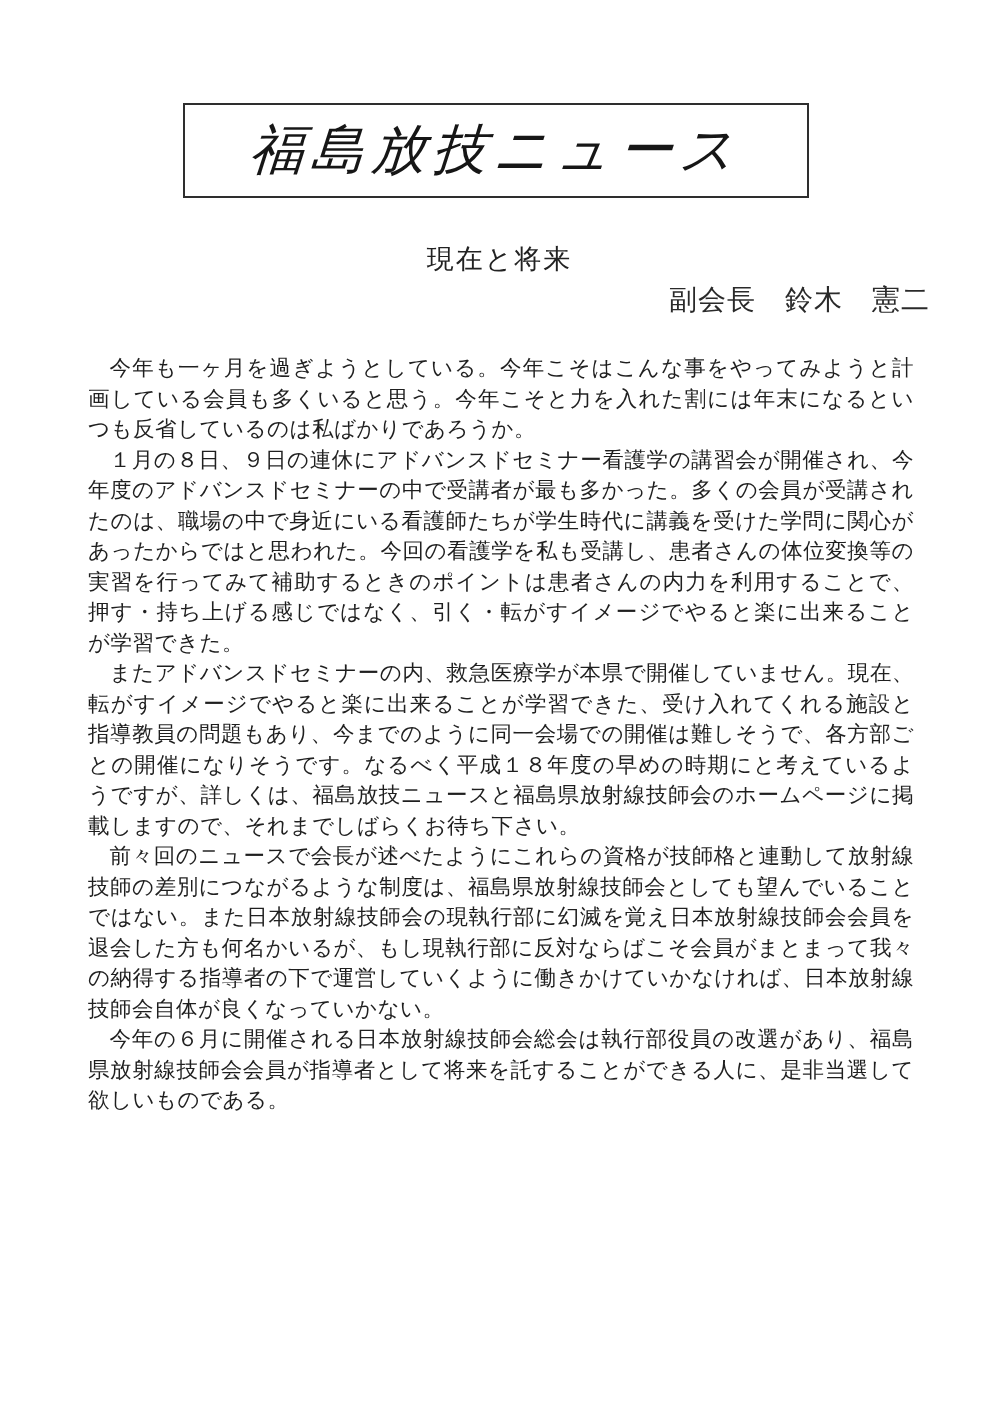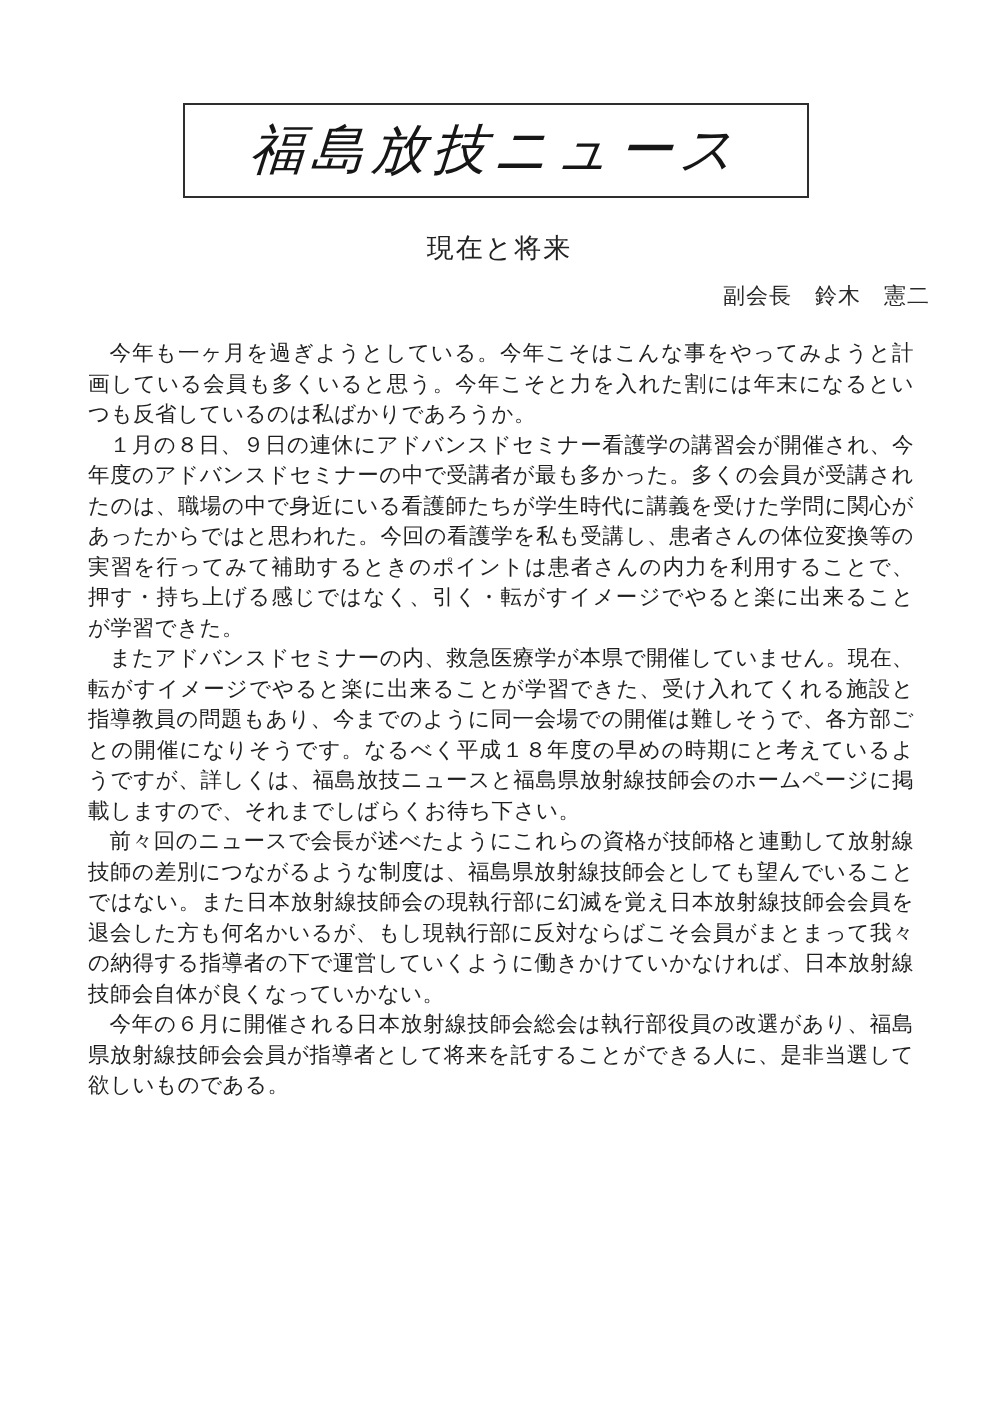--- a/index.html
+++ b/index.html
@@ -37,42 +37,43 @@
     letter-spacing: 7px;
     color: #161616;
     white-space: nowrap;
     transform: skewX(-4deg);
   }
   .article-title {
     position: absolute;
     left: 0;
     right: 0;
     top: 226px;
-    margin: 4px;
+    margin: 15px;
     text-align: center;
     font-weight: normal;
     font-size: 27px;
     letter-spacing: 2px;
     color: #222222;
   }
   .byline {
     position: absolute;
     right: 69px;
     top: 281px;
     margin: 0;
-    font-size: 22px;
+    font-size: 28px;
     letter-spacing: 1px;
     color: #2a2a2a;
     white-space: nowrap;
   }
   .body-text {
     position: absolute;
     left: 88px;
-    top: 338px;
+    top: 354px;
     width: 826px;
+    font-family: Liberation Mono, monospace;
   }
   .body-text p {
     margin: 0;
     text-indent: 1em;
     text-align: justify;
     font-size: 21.5px;
     line-height: 30.5px;
     letter-spacing: 0.5px;
     color: #1f1f1f;
     word-break: break-all;

